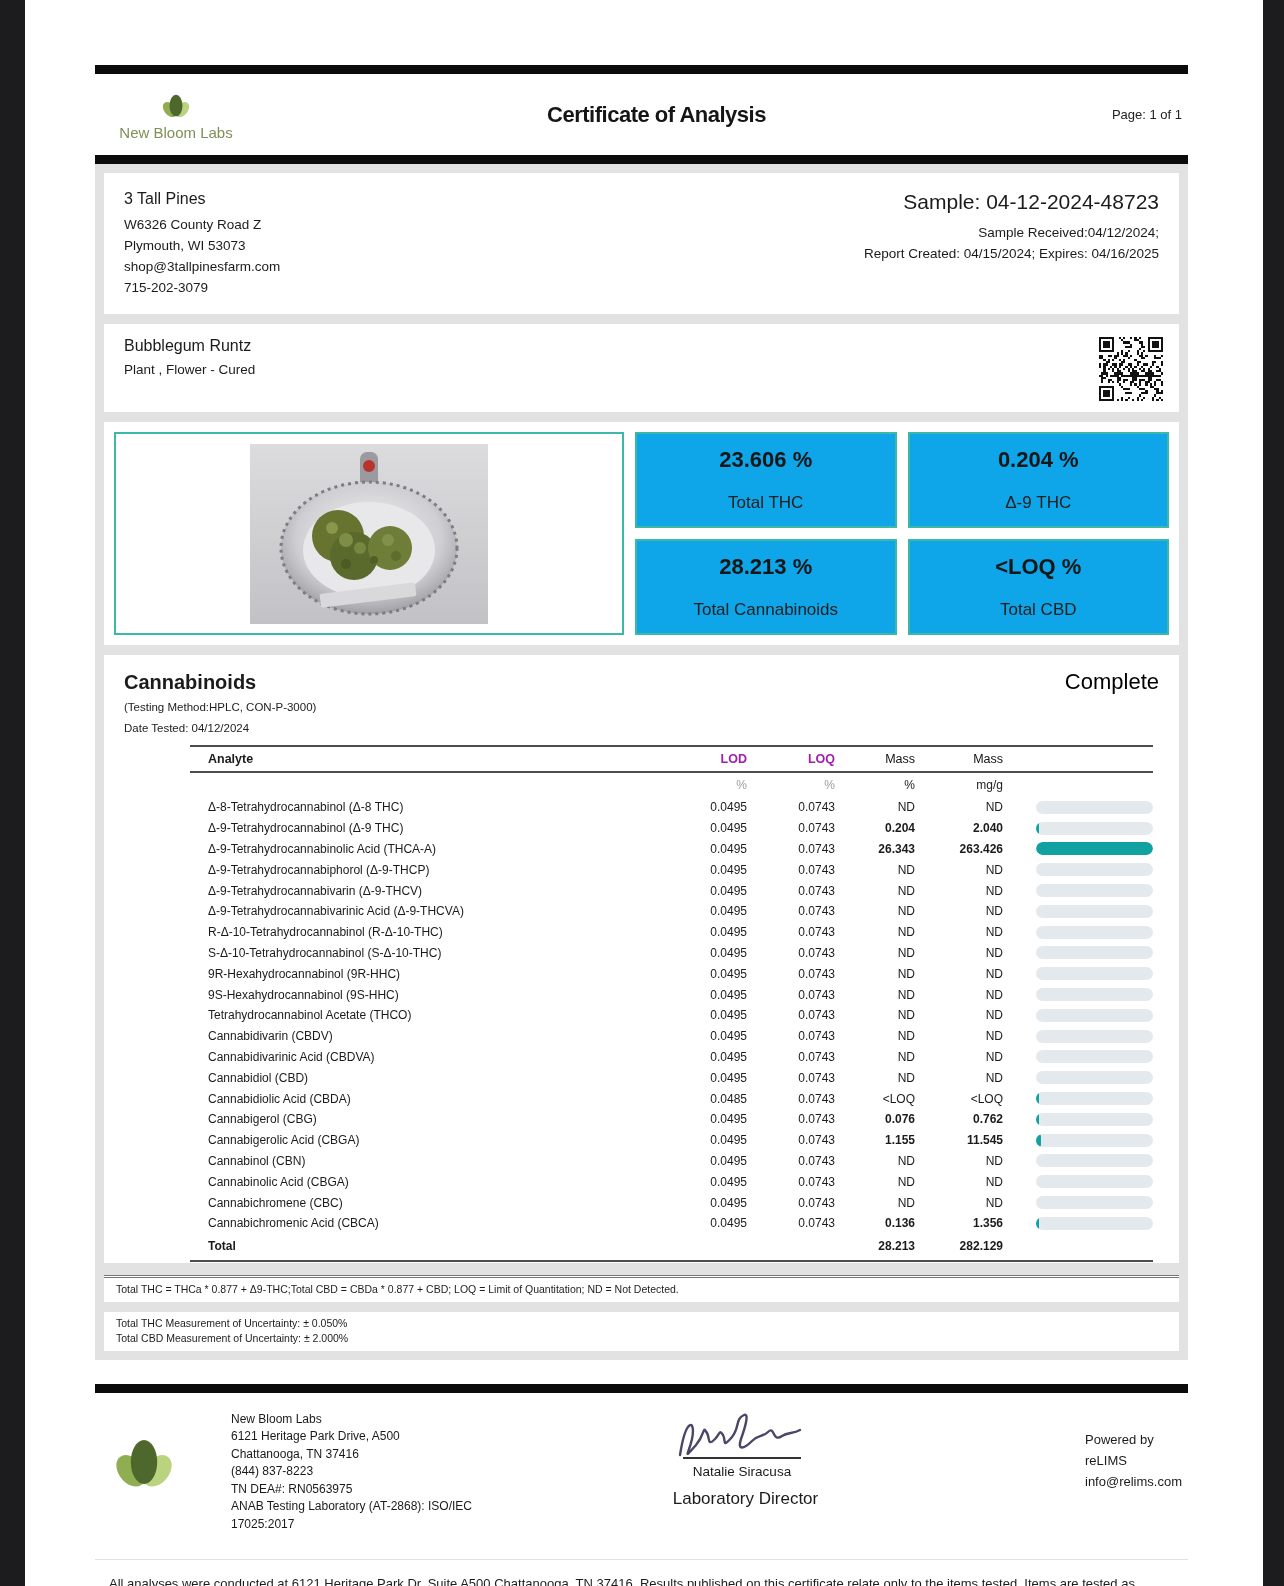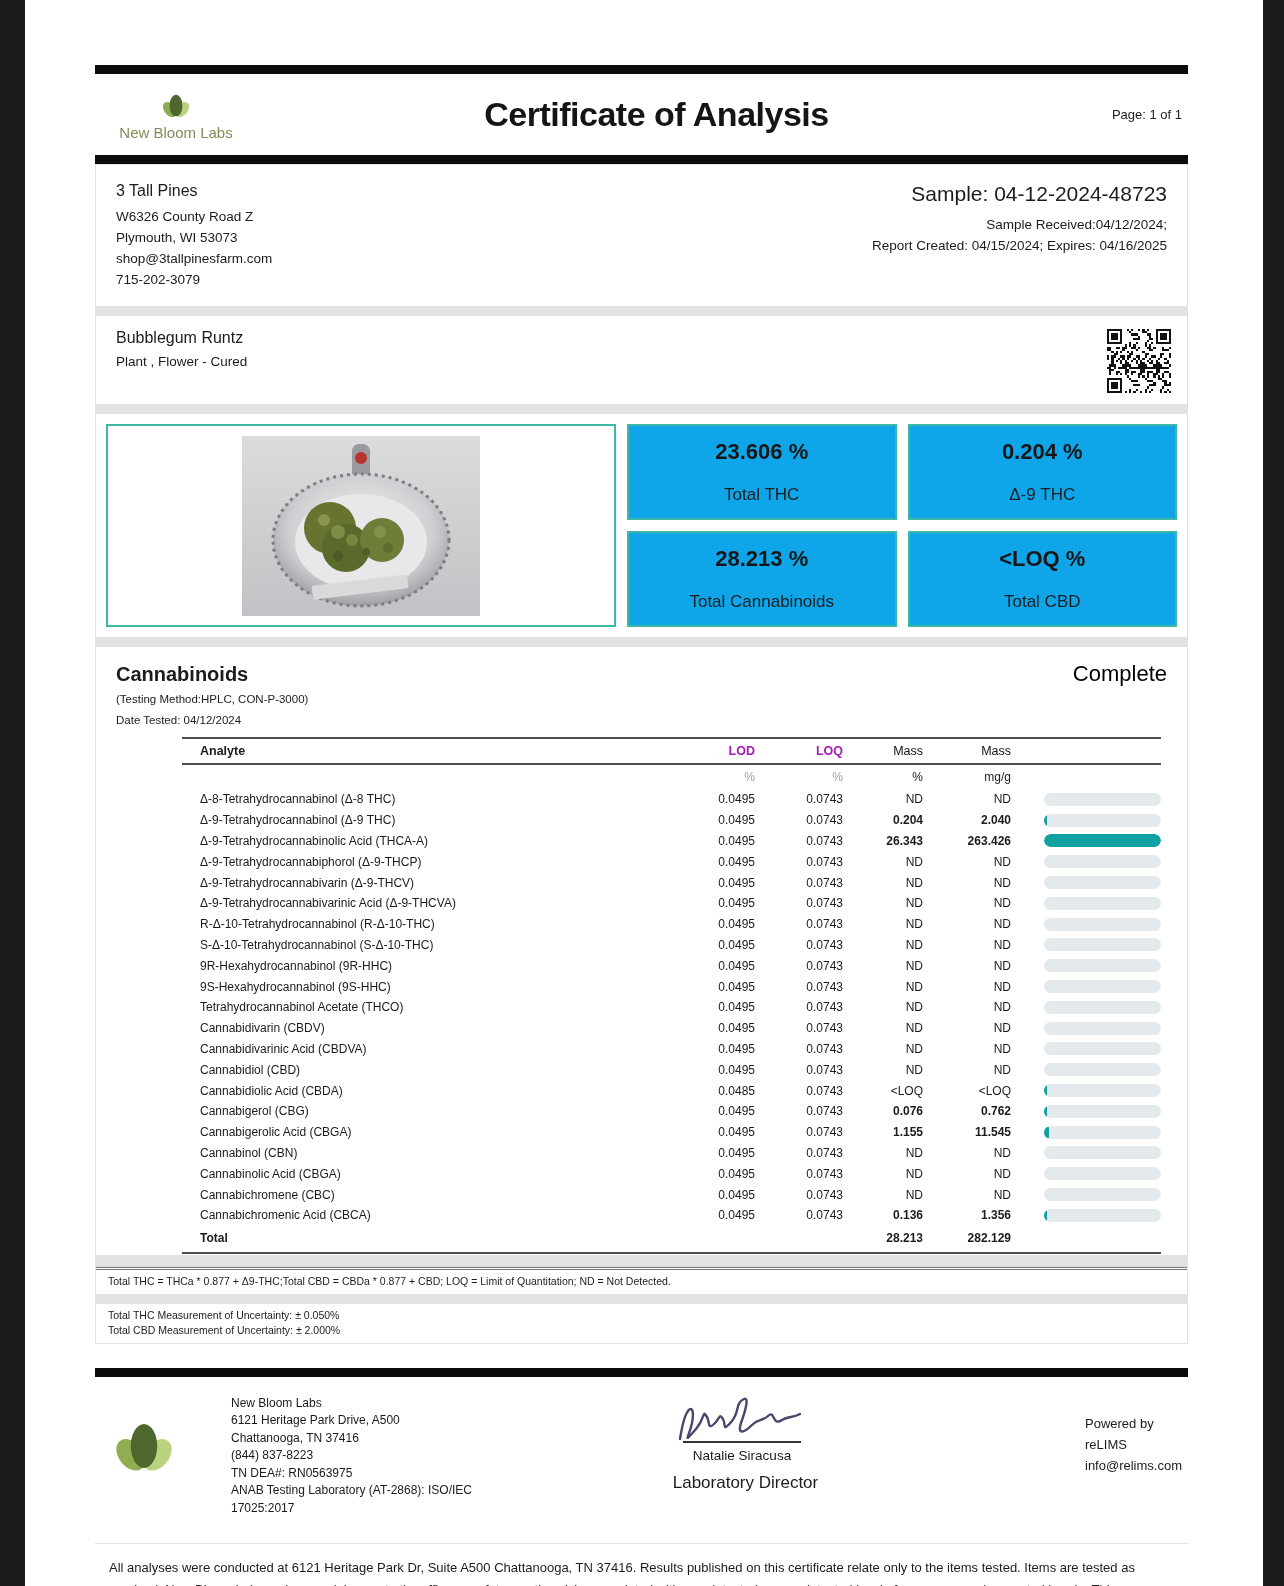--- a/index.html
+++ b/index.html
@@ -12,25 +12,25 @@
   .side-strip.right{right:0;width:21px;}
   .content{position:absolute;top:0;left:95px;width:1093px;}
   .black-bar{height:9px;background:#0b0b0b;}
   .top-space{height:65px;}
 
   
   .hdr{display:flex;align-items:center;height:81px;padding:0 6px;}
   .brand{width:150px;display:flex;flex-direction:column;align-items:center;}
   .brand svg{display:block;}
   .brand-name{font-size:15px;color:#7f8f57;margin-top:2px;white-space:nowrap;}
-  .doc-title{flex:1;text-align:center;font-size:34px;font-weight:600;letter-spacing:-.5px;color:#151515;}
+  .doc-title{flex:1;text-align:center;font-size:22px;font-weight:600;letter-spacing:-.5px;color:#151515;}
   .page-label{width:120px;text-align:right;font-size:13px;color:#222;}
 
   
-  .graywrap{background:#e2e2e2;padding:1px;display:flex;flex-direction:column;gap:10px;}
+  .graywrap{background:#e2e2e2;padding:9px;display:flex;flex-direction:column;gap:10px;}
   .card{background:#fff;}
   .card.info{display:flex;justify-content:space-between;padding:17px 20px 16px 20px;min-height:106px;}
   .client-name{font-size:16px;margin-bottom:6px;}
   .client-line{font-size:13.5px;line-height:21px;}
   .sampleblock{text-align:right;}
   .sample-id{font-size:21px;margin-bottom:8px;}
   .sample-line{font-size:13.5px;line-height:21px;}
 
   .card.product{display:flex;justify-content:space-between;align-items:flex-start;padding:13px 16px 11px 20px;}
   .product-name{font-size:16px;margin-bottom:7px;}

